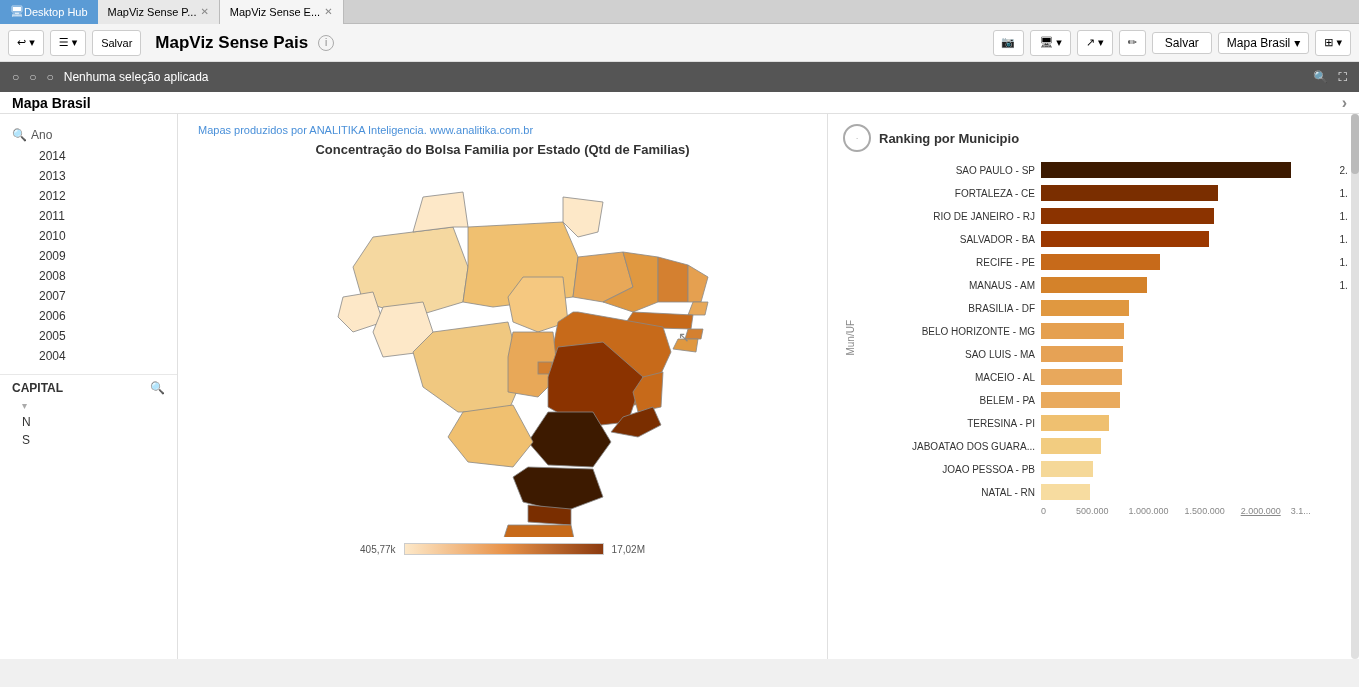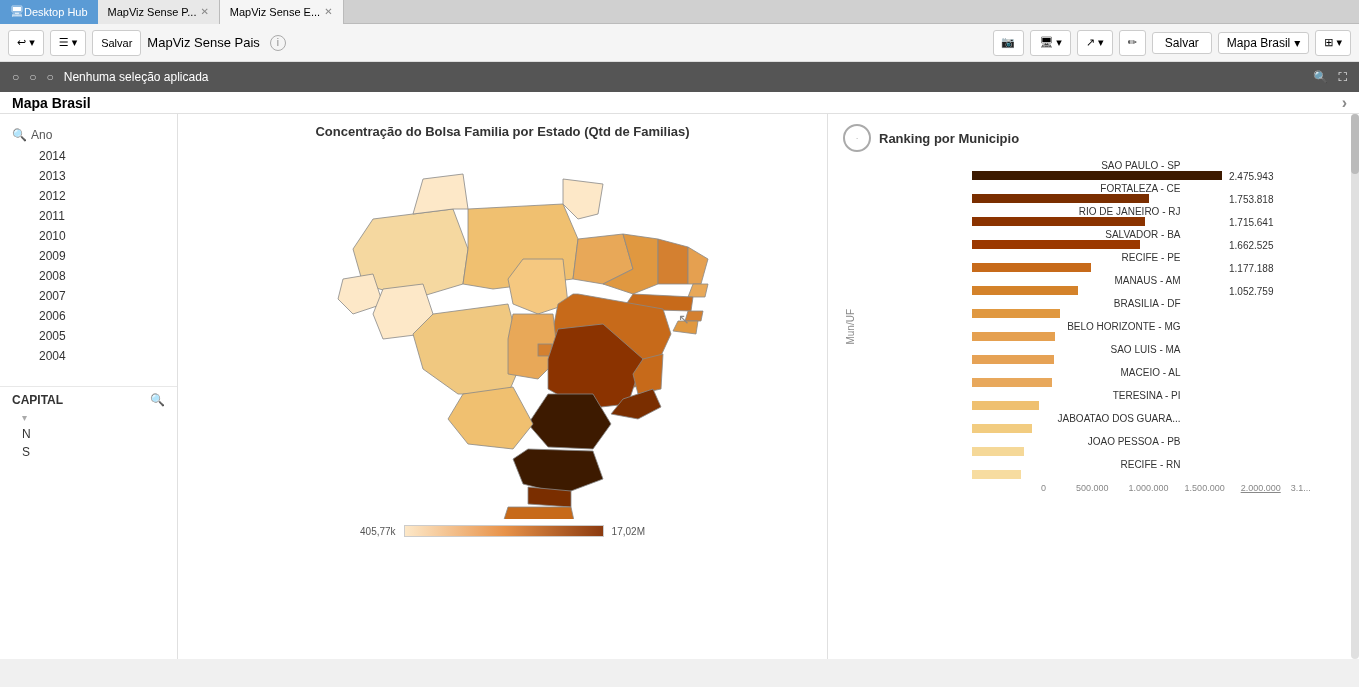--- a/index.html
+++ b/index.html
@@ -19,21 +19,21 @@
     
     .toolbar {
       display: flex; align-items: center; background: #f5f5f5; border-bottom: 1px solid #ddd;
       height: 38px; padding: 0 8px; gap: 6px;
     }
     .toolbar-btn {
       display: flex; align-items: center; justify-content: center;
       background: #fff; border: 1px solid #ccc; border-radius: 3px;
       height: 26px; padding: 0 8px; cursor: pointer; font-size: 11px; gap: 3px;
     }
-    .toolbar-title { font-size: 13px; font-weight: normal; }
+    .toolbar-title { font-size: 17px; font-weight: bold; margin-left: 8px; }
     .toolbar-right { margin-left: auto; display: flex; align-items: center; gap: 6px; }
     .edit-btn { background: #fff; border: 1px solid #ccc; border-radius: 3px; padding: 3px 12px; cursor: pointer; font-size: 12px; }
     .dropdown-select {
       background: #fff; border: 1px solid #ccc; border-radius: 3px;
       padding: 3px 8px; font-size: 12px; cursor: pointer; display: flex; align-items: center; gap: 4px;
     }
 
     
     .selection-bar {
       display: flex; align-items: center; background: #555; color: white;
@@ -62,21 +62,21 @@
       display: flex; align-items: center; padding: 4px 12px; font-size: 12px;
       color: #555; gap: 4px; cursor: pointer;
     }
     .sidebar-year {
       padding: 3px 22px; font-size: 12px; color: #333; cursor: pointer;
       border-radius: 2px;
       margin-left: 17px;
     }
     .sidebar-capital-header {
       display: flex; justify-content: space-between;
-      padding: 6px 12px 3px 12px; border-top: 1px solid #e8e8e8; margin-top: 20px;
+      padding: 6px 12px 3px 12px; border-top: 1px solid #e8e8e8; margin-top: 8px;
     }
     .capital-label { font-size: 12px; font-weight: bold; color: #333; }
     .capital-search { background: none; border: none; cursor: pointer; color: #888; font-size: 12px; }
     .capital-dropdown { padding: 2px 12px; }
     .capital-item { padding: 2px 22px; font-size: 12px; color: #333; cursor: pointer; }
 
     
     .map-area {
       flex: 1; background: #fff; padding: 10px 20px; overflow: hidden; position: relative;
     }
@@ -109,21 +109,21 @@
       display: flex; align-items: center; gap: 8px; margin-bottom: 8px;
     }
     .ranking-circle {
       width: 28px; height: 28px; border-radius: 50%; border: 2px solid #aaa;
       display: flex; align-items: center; justify-content: center; font-size: 8px; color: #aaa;
     }
     .ranking-title { font-size: 13px; font-weight: bold; color: #333; }
 
     .bar-chart { width: 100%; }
     .bar-row {
-      display: flex; align-items: center; margin-bottom: 3px; height: 20px; flex-direction: column;
+      display: flex; align-items: center; margin-bottom: 3px; height: 20px;
     }
     .bar-label {
       width: 180px; text-align: right; font-size: 10px; color: #333;
       padding-right: 6px; flex-shrink: 0; white-space: nowrap;
     }
     .bar-container { flex: 1; position: relative; height: 16px; }
     .bar-fill { height: 100%; position: absolute; left: 0; top: 0; }
     .bar-value {
       position: absolute; right: -52px; top: 50%; transform: translateY(-50%);
       font-size: 10px; color: #333; white-space: nowrap;
@@ -247,20 +247,24 @@
     <div class="capital-dropdown">
       <div style="font-size:10px; color:#aaa; padding-left:10px;">▾</div>
     </div>
     <div id="capital-items">
         <div class="capital-item">N</div>
         <div class="capital-item">S</div>
       </div>
   </div>
 
   <div class="map-area">
+    <div class="map-source">
+      <span>Mapas produzidos por ANALITIKA Inteligencia.</span>
+      <a href="#">www.analitika.com.br</a>
+    </div>
     <div class="map-title">Concentração do Bolsa Familia por Estado (Qtd de Familias)</div>
 
     <div class="map-container">
       <svg width="420" height="380" viewBox="0 0 420 380">
 
         <polygon points="80,80 160,70 175,110 170,145 120,160 70,145 60,110" fill="#f5d8a0" stroke="#888" stroke-width="0.8"></polygon>
 
         <polygon points="175,70 270,65 285,100 280,140 200,150 170,145 175,110" fill="#f0c070" stroke="#888" stroke-width="0.8"></polygon>
 
         <polygon points="130,40 170,35 175,70 160,70 120,75" fill="#fde8c8" stroke="#888" stroke-width="0.8"></polygon>
@@ -399,39 +403,45 @@
                   <div class="bar-fill" style="width: 82.25px; background-color: rgb(230, 162, 85);"></div>
                 </div>
               </div>
               <div class="bar-row">
                 <div class="bar-label">MACEIO - AL</div>
                 <div class="bar-container" style="width: 250px;">
                   <div class="bar-fill" style="width: 80.75px; background-color: rgb(232, 168, 92);"></div>
                 </div>
               </div>
               <div class="bar-row">
+                <div class="bar-label">BELEM - PA</div>
+                <div class="bar-container" style="width: 250px;">
+                  <div class="bar-fill" style="width: 79.25px; background-color: rgb(233, 170, 94);"></div>
+                </div>
+              </div>
+              <div class="bar-row">
                 <div class="bar-label">TERESINA - PI</div>
                 <div class="bar-container" style="width: 250px;">
                   <div class="bar-fill" style="width: 67.75px; background-color: rgb(239, 192, 112);"></div>
                 </div>
               </div>
               <div class="bar-row">
                 <div class="bar-label">JABOATAO DOS GUARA...</div>
                 <div class="bar-container" style="width: 250px;">
                   <div class="bar-fill" style="width: 60.25px; background-color: rgb(242, 204, 128);"></div>
                 </div>
               </div>
               <div class="bar-row">
                 <div class="bar-label">JOAO PESSOA - PB</div>
                 <div class="bar-container" style="width: 250px;">
                   <div class="bar-fill" style="width: 52px; background-color: rgb(245, 216, 152);"></div>
                 </div>
               </div>
               <div class="bar-row">
-                <div class="bar-label">RECIFE - RN</div>
+                <div class="bar-label">NATAL - RN</div>
                 <div class="bar-container" style="width: 250px;">
                   <div class="bar-fill" style="width: 49px; background-color: rgb(247, 220, 160);"></div>
                 </div>
               </div>
             </div>
 
           <div style="display:flex; margin-left:180px; margin-top:4px; font-size:9px; color:#888; gap:0;">
             <span style="margin-right:30px;">0</span>
             <span style="margin-right:20px;">500.000</span>
             <span style="margin-right:16px;">1.000.000</span>

